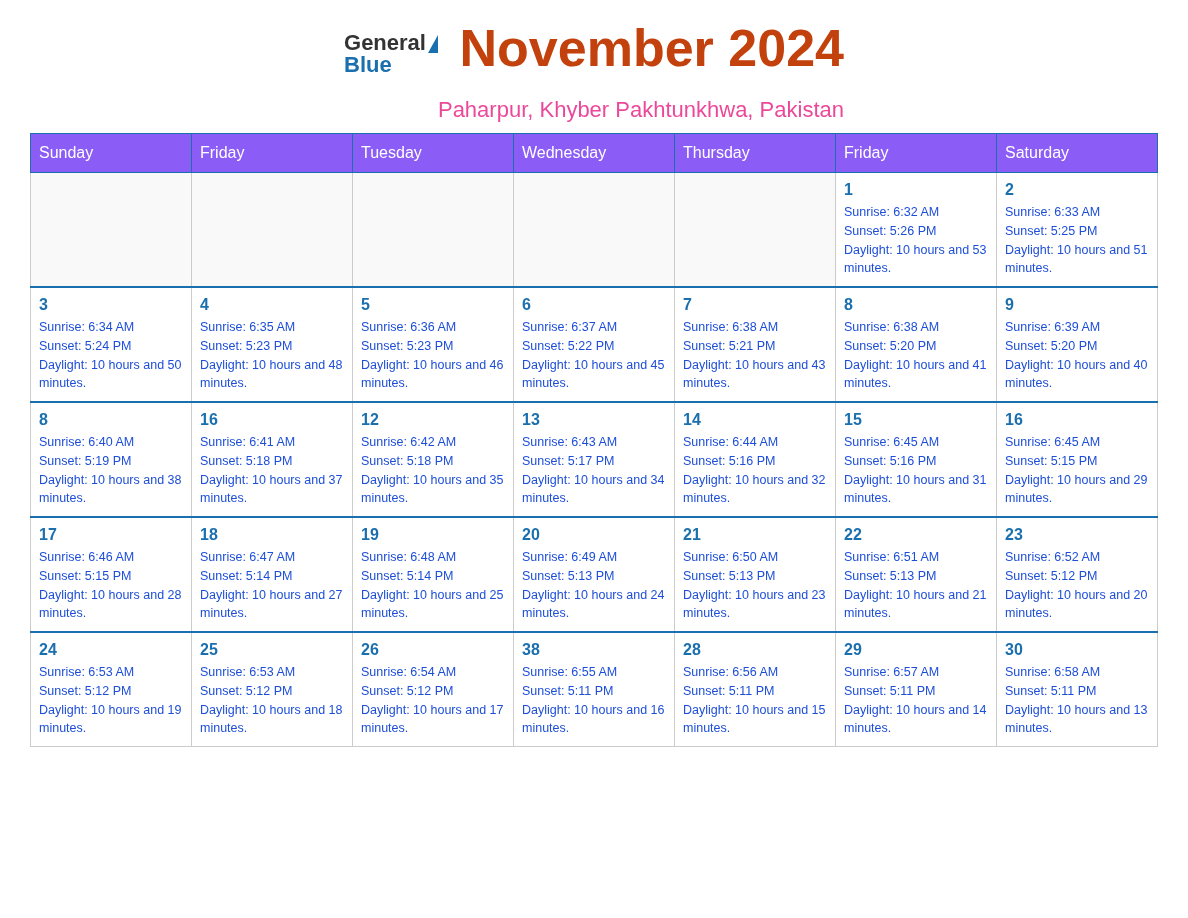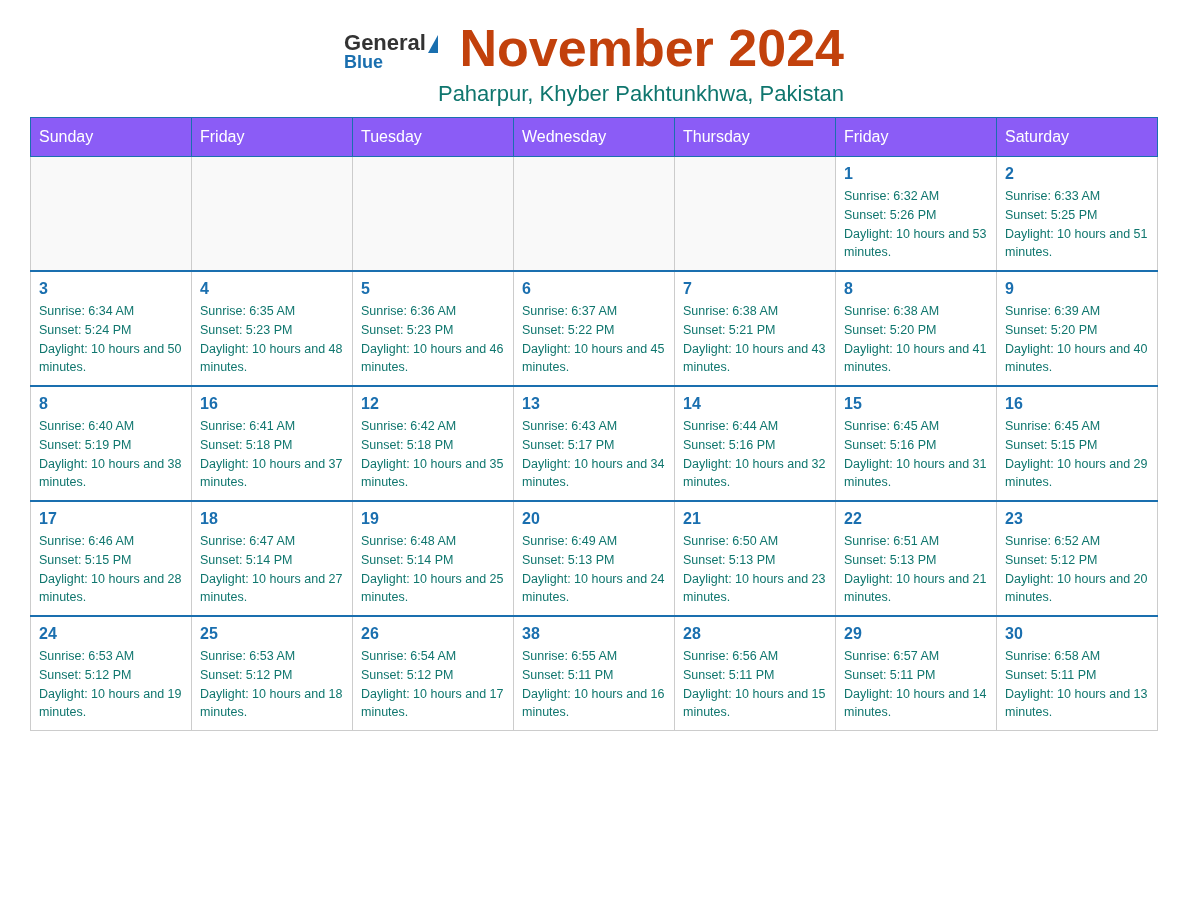--- a/index.html
+++ b/index.html
@@ -30,39 +30,39 @@
       width: 0;
       height: 0;
       border-left: 10px solid transparent;
       border-right: 0px solid transparent;
       border-bottom: 18px solid #1a6faf;
       display: inline-block;
       margin-left: 2px;
       vertical-align: middle;
     }
     .logo-blue {
-      font-size: 18px;
+      font-size: 22px;
       font-weight: bold;
       color: #1a6faf;
       display: block;
       margin-top: -4px;
     }
     .title-section {
       text-align: right;
     }
     .month-title {
       font-size: 52px;
       font-weight: bold;
       color: #c2410c;
       line-height: 1.1;
     }
     .location-title {
       font-size: 22px;
-      color: #0f766e;
-      margin-top: 4px;
+      color: #ec4899;
+      margin-top: 20px;
     }
     .calendar {
       width: 100%;
       border-collapse: collapse;
       margin-top: 10px;
     }
     .calendar th {
       background-color: #8b5cf6;
       color: #fff;
       padding: 10px 8px;
@@ -82,21 +82,21 @@
     }
     .day-number {
       font-size: 16px;
       color: #1a6faf;
       font-weight: bold;
       display: block;
       margin-bottom: 4px;
     }
     .day-info {
       font-size: 12.5px;
-      color: #0f766e;
+      color: #1d4ed8;
       line-height: 1.5;
     }
     .empty-cell {
       background: #f9f9f9;
     }
     .row-separator td {
       border-top: 2px solid #1a6faf;
     }
   </style>
 </head>

